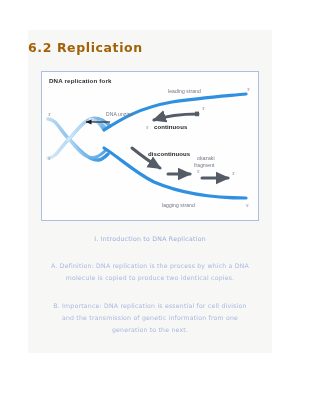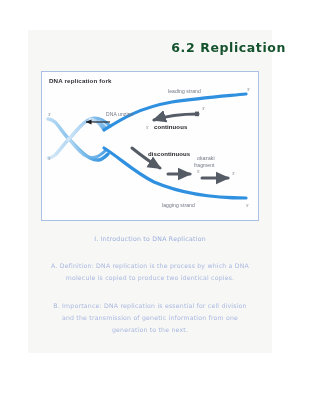--- a/index.html
+++ b/index.html
@@ -22,25 +22,25 @@
     top: 30px;
     width: 244px;
     height: 323px;
     background: #f7f7f5;
     box-sizing: border-box;
   }
 
   
   #page-title {
     position: absolute;
-    left: 14px;
+    left: 0;
     top: 10px;
     width: 244px;
-    text-align: right;
-    color: #14532d;
+    text-align: left;
+    color: #a16207;
     font-size: 12.5px;
     letter-spacing: 0.6px;
     font-weight: 600;
     font-family: "DejaVu Sans", sans-serif;
   }
 
   
   #diagram-box {
     position: absolute;
     left: 13px;

